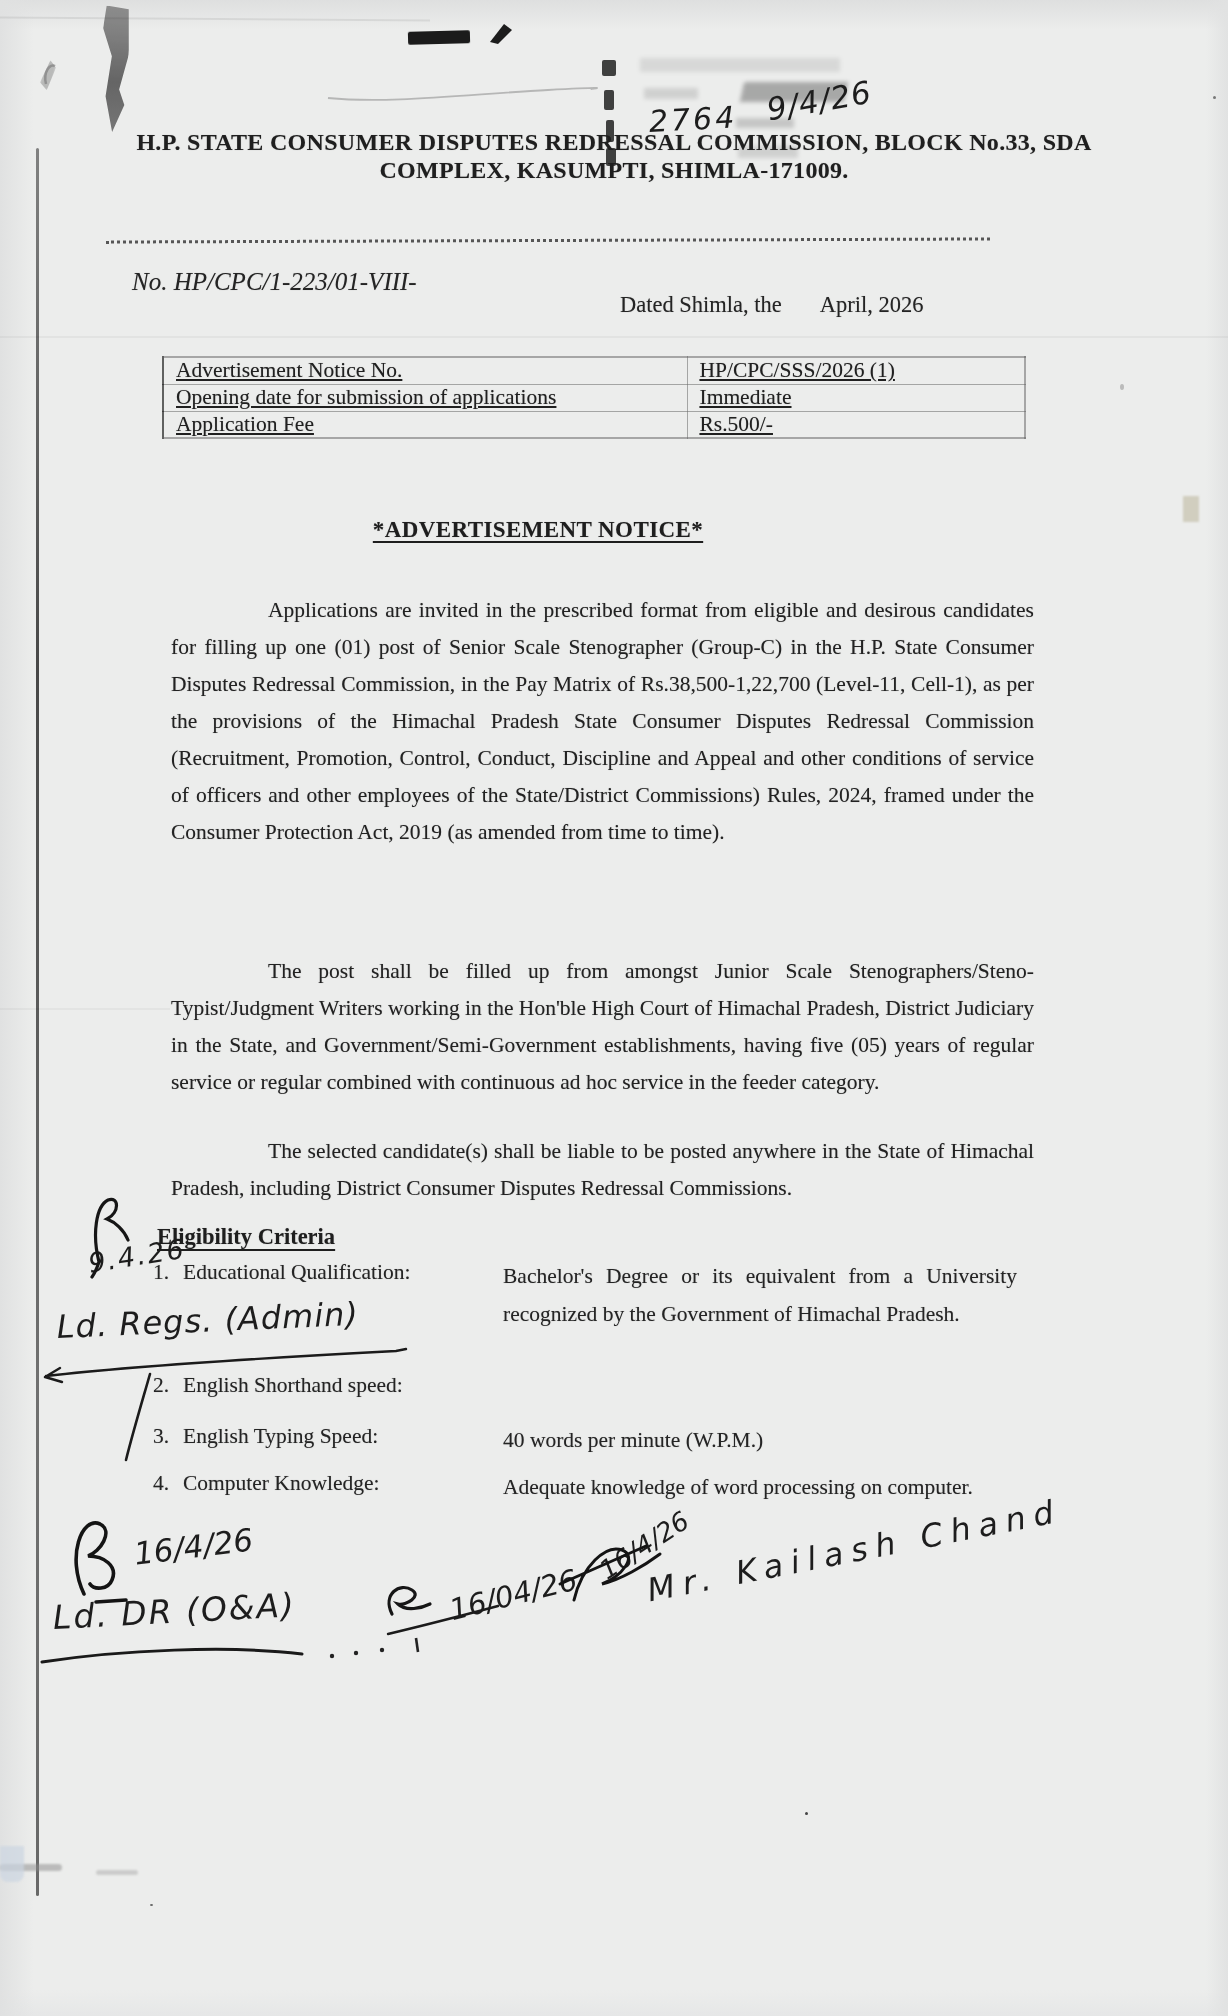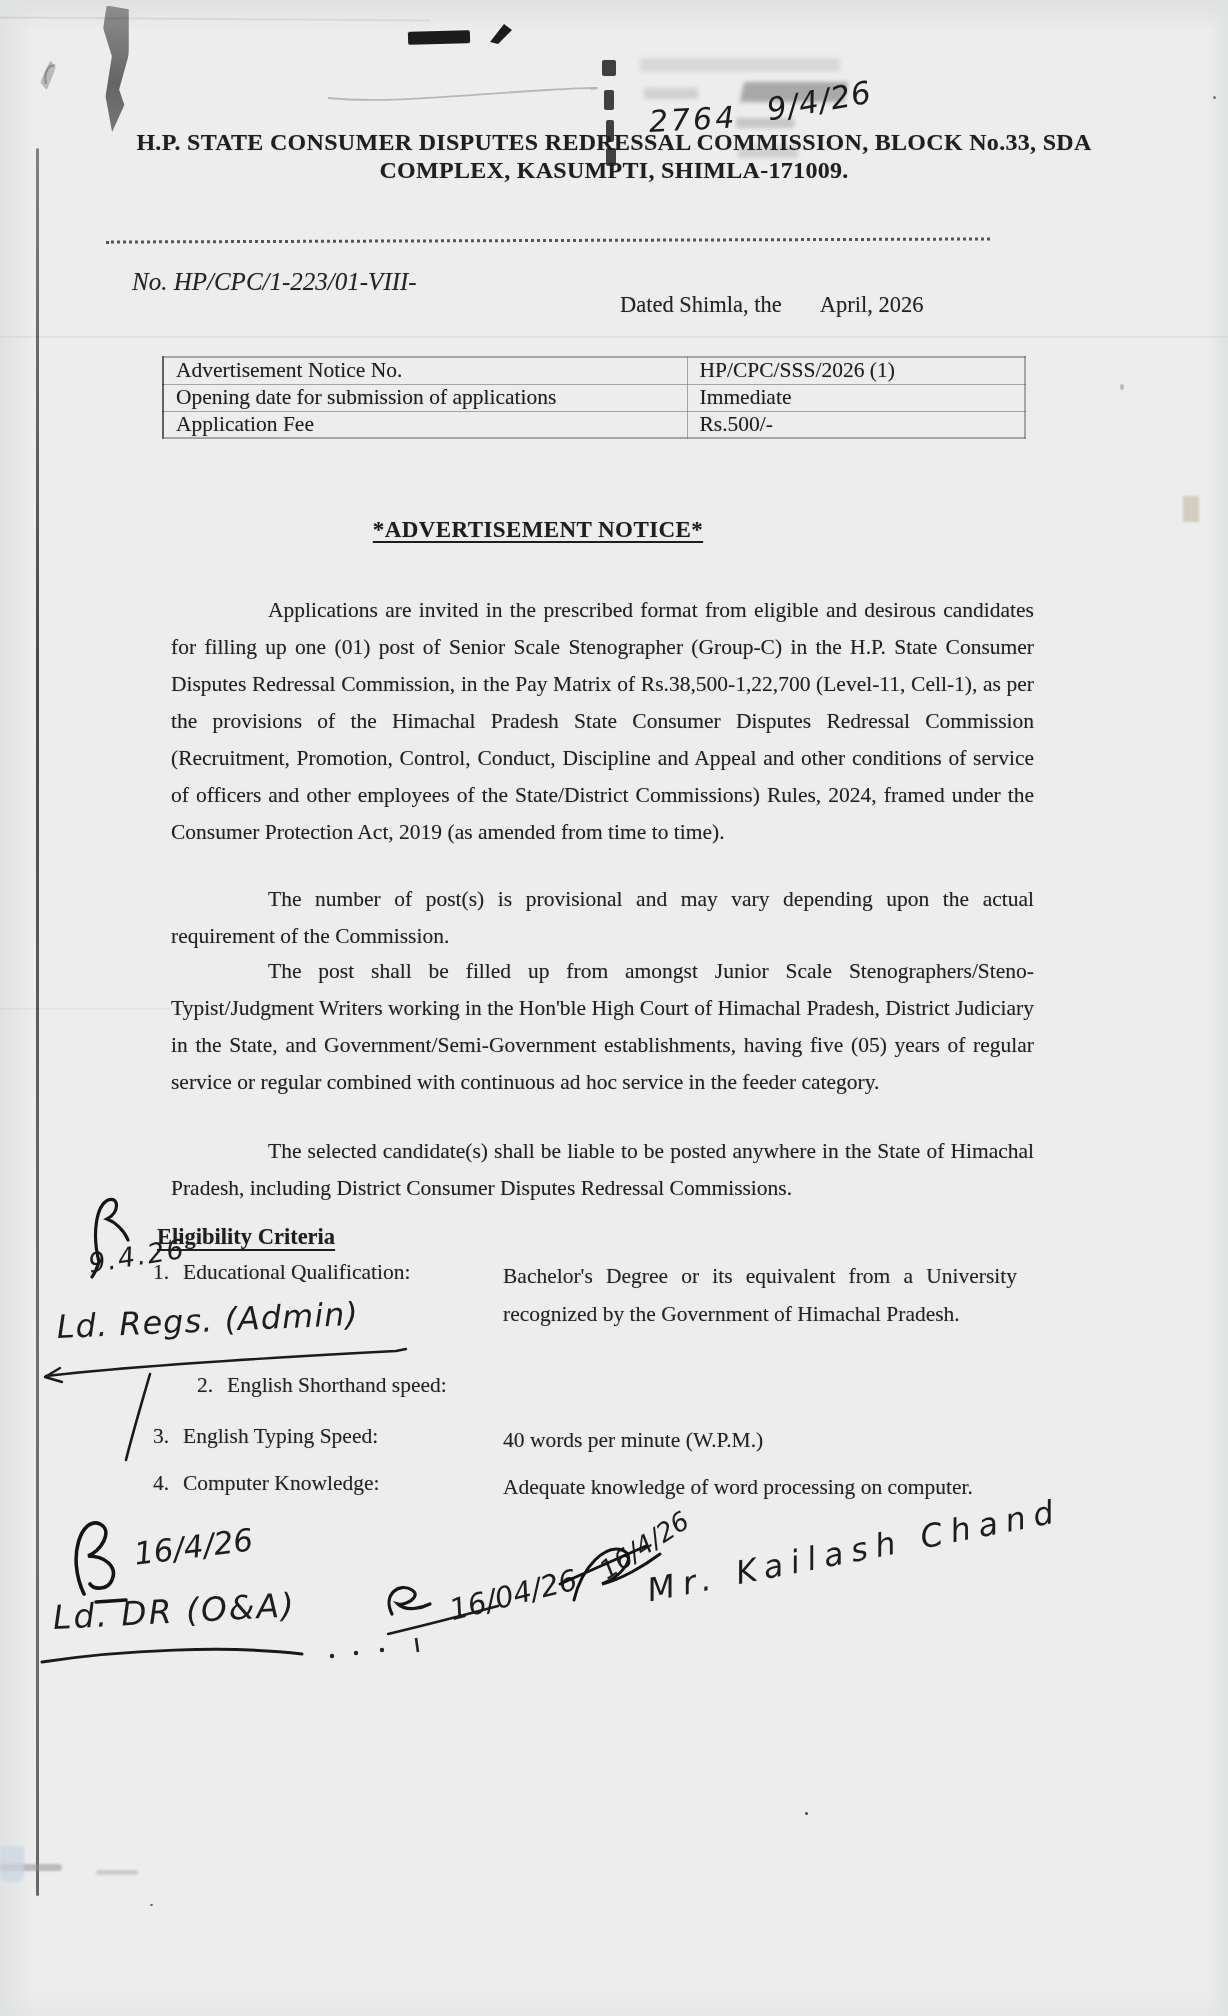--- a/index.html
+++ b/index.html
@@ -48,36 +48,36 @@
   .doc-header{position:absolute;left:9px;top:128px;width:1210px;text-align:center;
     font-weight:bold;font-size:24px;line-height:28px;letter-spacing:.3px;color:#1f1f1f;}
   .dotted-rule{position:absolute;left:106px;top:239px;width:884px;height:0;
     border-top:3px dotted #3c3c3c;transform:rotate(-.2deg);opacity:.85;}
   .ref-number{position:absolute;left:132px;top:268px;font-size:25px;font-style:italic;}
   .ref-date{position:absolute;left:620px;top:292px;font-size:22.5px;}
   .ref-date .gap{display:inline-block;width:38px;}
   .info-table{position:absolute;left:162px;top:356px;width:864px;border-collapse:collapse;
     font-size:21.5px;color:#202020;}
   .info-table td{border:1px solid rgba(105,105,105,.55);height:27px;line-height:25px;
-    padding:0 8px 0 12px;}
+    padding:0 8px 0 12px;text-decoration:underline;}
   .info-table{border:2px solid rgba(95,95,95,.5);border-left:2px solid rgba(50,50,50,.75);}
   .info-table .c1{width:524px;}
   .notice-title{position:absolute;left:0;top:517px;width:1076px;text-align:center;
     font-size:23px;font-weight:bold;letter-spacing:.4px;text-decoration:underline;
     text-underline-offset:4px;text-decoration-thickness:2px;color:#1e1e1e;}
   .para{position:absolute;left:159px;width:863px;margin:12px;text-align:justify;
     font-size:21.5px;line-height:37px;text-indent:97px;color:#222;}
   .p1{top:580px;} .p2{top:869px;} .p3{top:941px;} .p4{top:1121px;}
   .elig-heading{position:absolute;left:157px;top:1222px;font-size:22.5px;font-weight:bold;
     line-height:30px;text-decoration:underline;text-underline-offset:5px;
     text-decoration-thickness:2px;color:#1e1e1e;}
   .elig-item{position:absolute;left:153px;width:865px;font-size:21.5px;line-height:30px;}
   .elig-no{display:inline-block;width:30px;}
   .elig-value{position:absolute;left:350px;top:0;width:514px;text-align:justify;line-height:38px;}
-  .i1{top:1257px;} .i2{top:1370px;margin-left:44px;} .i3{top:1421px;} .i4{top:1468px;}
+  .i1{top:1257px;} .i2{top:1370px;} .i3{top:1421px;} .i4{top:1468px;}
 
   
   .note1-date{left:86px;top:1248px;font-size:27px;letter-spacing:2px;transform:rotate(-9deg);}
   .note1-text{left:56px;top:1308px;font-size:32px;letter-spacing:1px;transform:rotate(-2.5deg);}
   .note2-date{left:132px;top:1536px;font-size:31px;transform:rotate(-7deg);}
   .note2-text{left:52px;top:1598px;font-size:33px;letter-spacing:2px;transform:rotate(-3deg);}
   .note3-date{left:446px;top:1594px;font-size:29px;transform:rotate(-14deg);}
   .note4-date{left:594px;top:1560px;font-size:26px;transform:rotate(-33deg);}
   .note4-name{left:644px;top:1572px;font-size:32px;letter-spacing:8px;transform:rotate(-11deg);}
   .ink{position:absolute;left:0;top:0;pointer-events:none;}
@@ -140,21 +140,20 @@
       </tr>
       <tr>
         <td class="c1">Application Fee</td>
         <td class="c2">Rs.500/-</td>
       </tr>
     </tbody>
   </table>
 
   <div class="notice-title txt">*ADVERTISEMENT NOTICE*</div>
   <p class="para p1 txt">Applications are invited in the prescribed format from eligible and desirous candidates for filling up one (01) post of Senior Scale Stenographer (Group-C) in the H.P. State Consumer Disputes Redressal Commission, in the Pay Matrix of Rs.38,500-1,22,700 (Level-11, Cell-1), as per the provisions of the Himachal Pradesh State Consumer Disputes Redressal Commission (Recruitment, Promotion, Control, Conduct, Discipline and Appeal and other conditions of service of officers and other employees of the State/District Commissions) Rules, 2024, framed under the Consumer Protection Act, 2019 (as amended from time to time).</p>
-  <p class="para p2 txt">The number of post(s) is provisional and may vary depending upon the actual requirement of the Commission.</p>
   <p class="para p3 txt">The post shall be filled up from amongst Junior Scale Stenographers/Steno-Typist/Judgment Writers working in the Hon'ble High Court of Himachal Pradesh, District Judiciary in the State, and Government/Semi-Government establishments, having five (05) years of regular service or regular combined with continuous ad hoc service in the feeder category.</p>
   <p class="para p4 txt">The selected candidate(s) shall be liable to be posted anywhere in the State of Himachal Pradesh, including District Consumer Disputes Redressal Commissions.</p>
 
   <div class="elig-heading txt">Eligibility Criteria</div>
 
   <div class="elig-item i1 txt">
     <span class="elig-no">1.</span><span>Educational Qualification:</span>
     <div class="elig-value">Bachelor's Degree or its equivalent from a University recognized by the Government of Himachal Pradesh.</div>
   </div>
   <div class="elig-item i2 txt">

